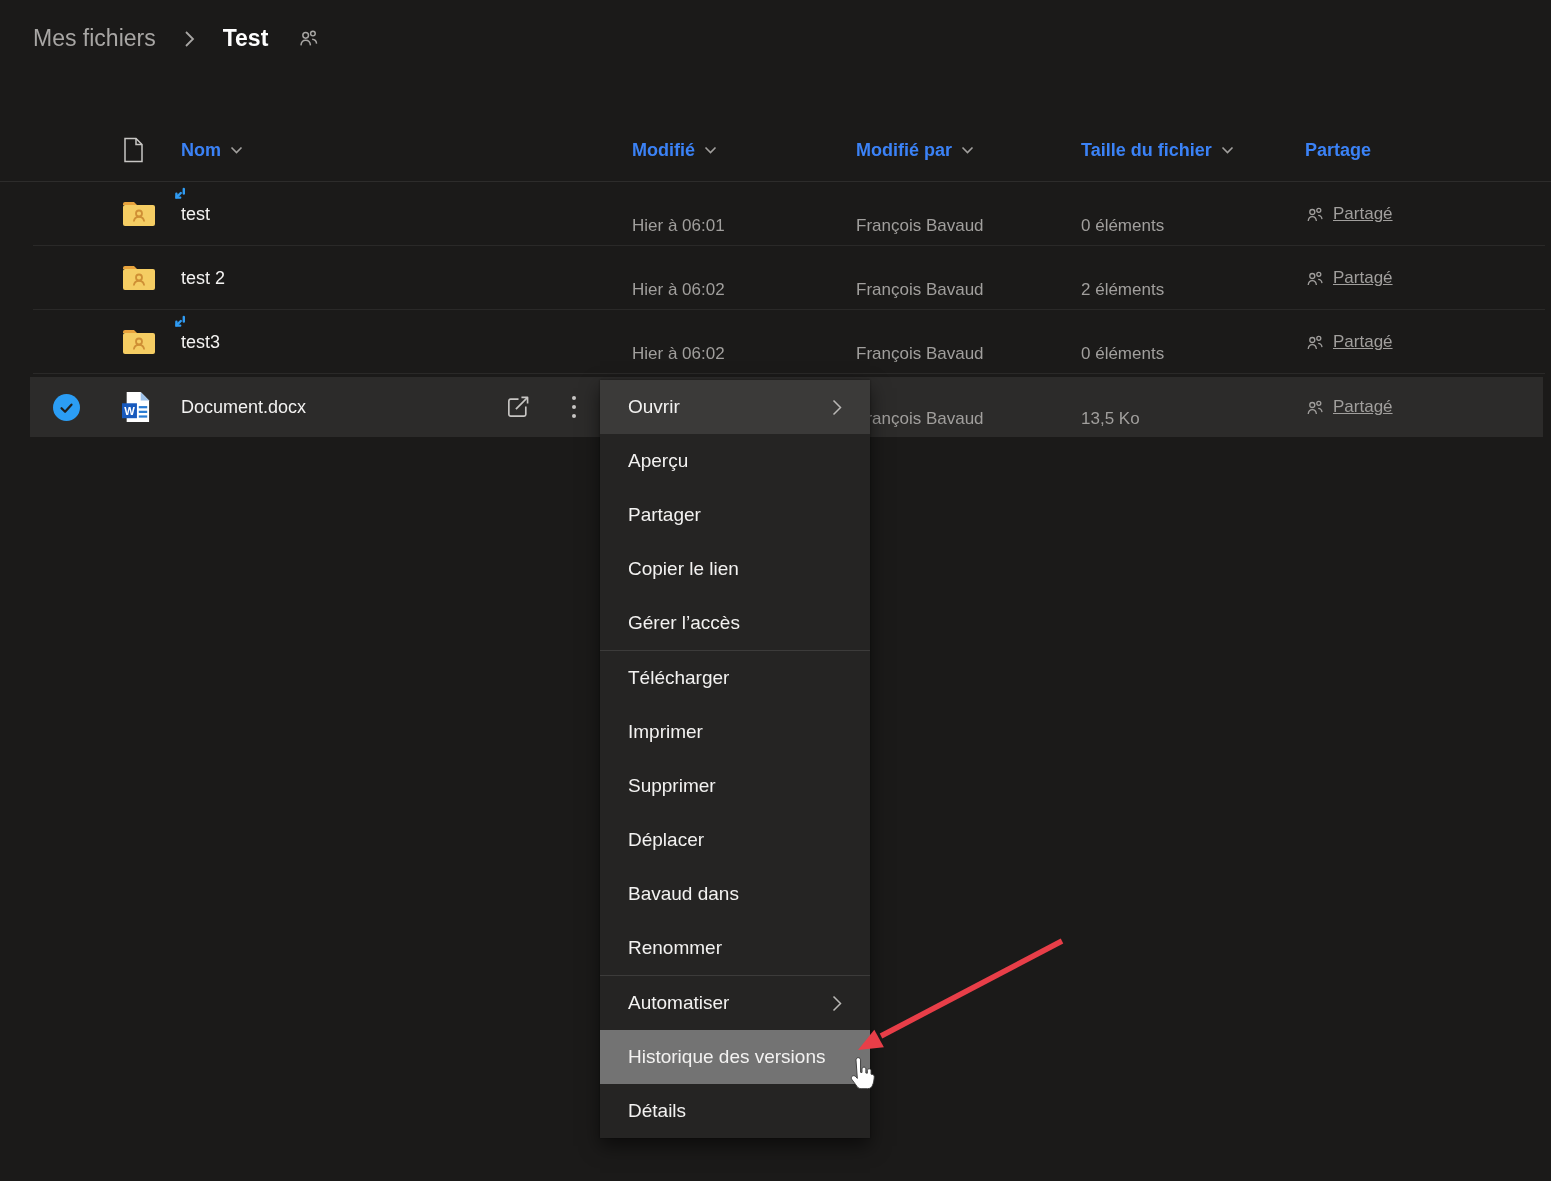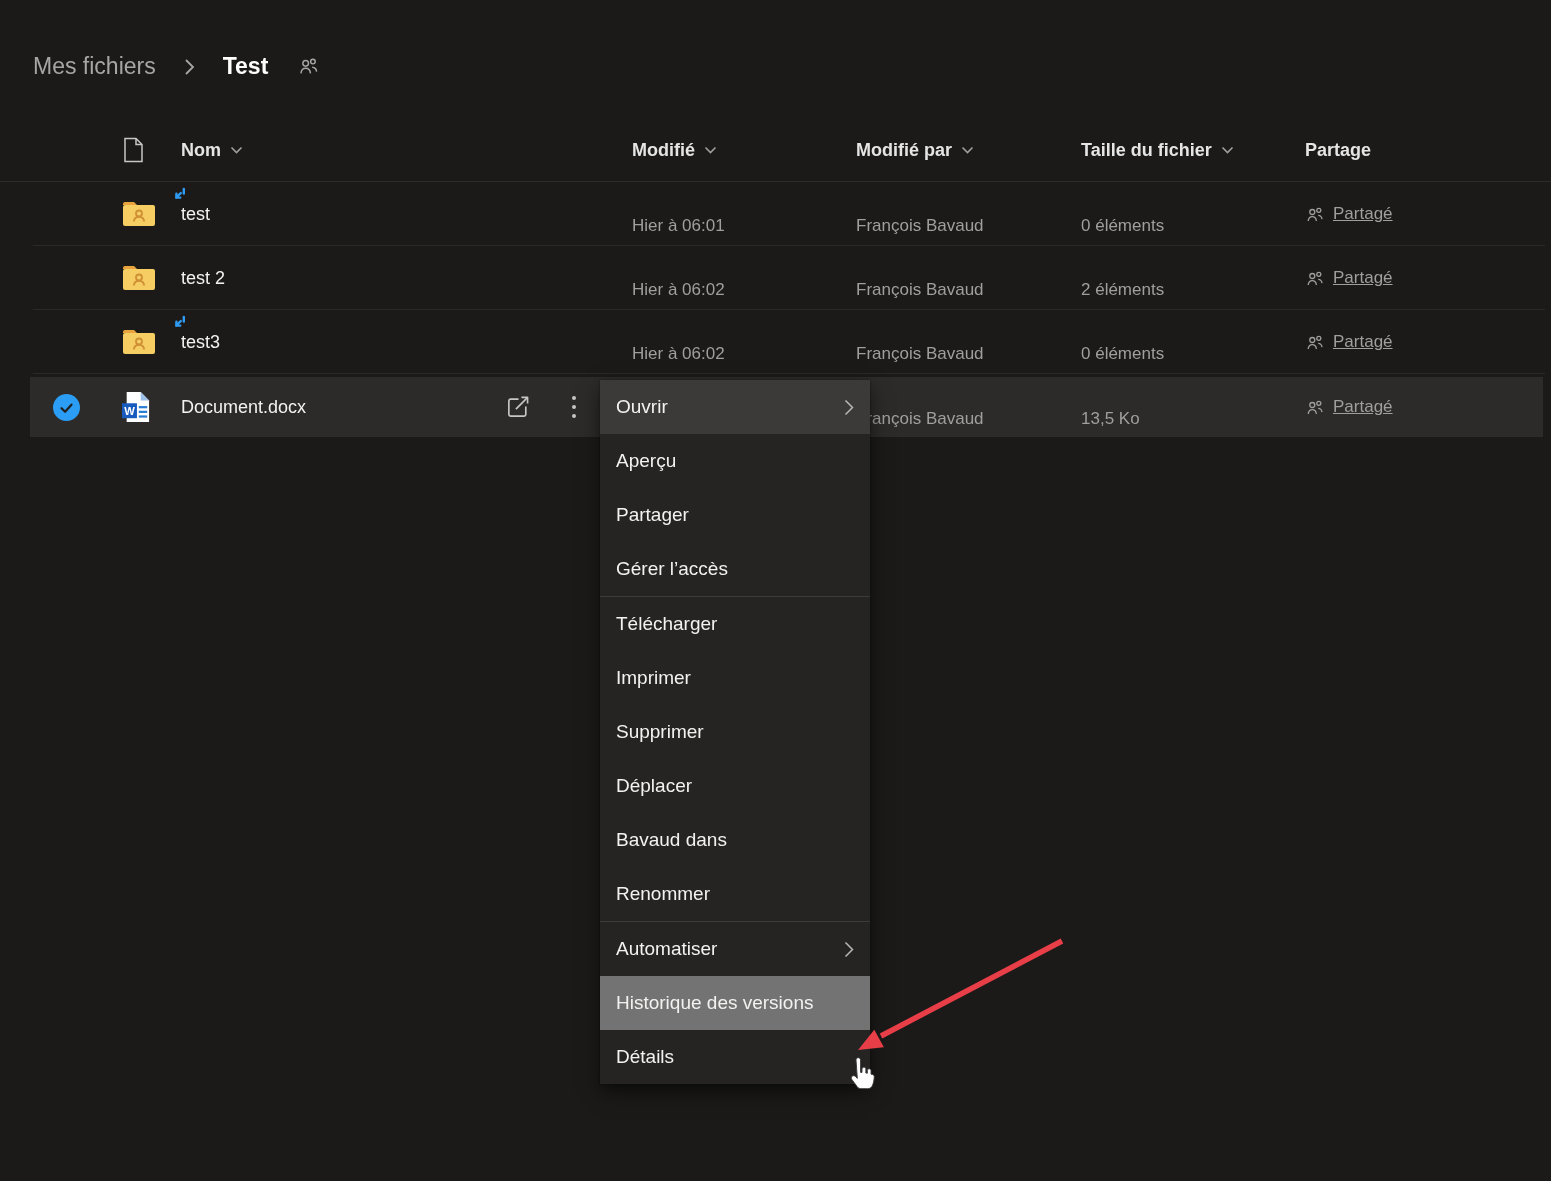--- a/index.html
+++ b/index.html
@@ -5,34 +5,34 @@
   * { margin:0; padding:0; box-sizing:border-box; }
   html,body { width:1551px; height:1181px; overflow:hidden; }
   body {
     background:#1b1a19;
     font-family:"Liberation Sans","DejaVu Sans",sans-serif;
     color:#f3f2f1;
     position:relative;
   }
 
   
-  .breadcrumb { position:absolute; top:52px; left:33px; display:flex; align-items:center; gap:28px;justify-content:space-between; }
+  .breadcrumb { position:absolute; top:24px; left:33px; display:flex; align-items:center; gap:28px;justify-content:space-between; }
   .crumb-parent { font-size:23px; color:#a8a6a4; font-weight:400; }
   .crumb-sep { display:flex; align-items:center; }
   .crumb-current { font-size:23px; color:#ffffff; font-weight:700; }
   .crumb-people { margin-left:2px; margin-top:4px; }
 
   
   .grid-cols {
     display:grid;
     grid-template-columns:103px 62px 467px 224px 225px 224px 1fr;
     align-items:center;
   }
   .table-header { position:absolute; top:118px; left:0; right:0; height:64px; }
-  .table-header .hcell { display:flex; align-items:center; gap:9px; font-size:18px; font-weight:700; color:#e5e5e5; }
+  .table-header .hcell { display:flex; align-items:center; gap:9px; font-size:18px; font-weight:700; color:#3b82f6; }
   .hcell.name-h { padding-left:16px; }
   .header-sep { position:absolute; left:0; right:0; top:181px; height:1px; background:#2d2c2b; }
   .htype { margin-left:20px; display:flex; }
 
   .rows { position:absolute; top:182px; left:0; right:0; }
   .file-row { position:relative; height:64px; }
   .file-row .sepline { position:absolute; left:33px; right:6px; bottom:0; height:1px; background:#2a2928; }
   .cell-icon { display:flex; margin-left:19px; }
   .cell-name { padding-left:16px; font-size:18px; color:#f3f2f1; display:flex; align-items:center; }
   .name-wrap { position:relative; display:inline-block; }
@@ -56,21 +56,21 @@
   .vdots i { width:4px; height:4px; border-radius:50%; background:#c8c6c4; }
 
   
   .context-menu {
     position:absolute; left:600px; top:380px; width:270px;
     background:#252423; z-index:20;
     box-shadow:0 8px 18px rgba(0,0,0,0.55), 0 0 2px rgba(0,0,0,0.4);
   }
   .menu-item {
     height:54px; display:flex; align-items:center;
-    padding:0 16px; font-size:19px; color:#f3f2f1; cursor:default;gap:24px;
+    padding:0 28px; font-size:19px; color:#f3f2f1; cursor:default;gap:24px;
   }
   .menu-item .mi-label { flex:0 0 auto; }
   .menu-item .mi-chev { margin-left:auto; display:flex; }
   .menu-item.hl-strong { background:#3b3a39; }
   .menu-item.hl { background:#737373; }
   .menu-sep { height:1px; background:#3c3b3a; }
 
   
   .overlay-svg { position:absolute; left:0; top:0; z-index:40; pointer-events:none; }
   .cursor-hand { position:absolute; left:844px; top:1056px; z-index:41; pointer-events:none; }
@@ -303,20 +303,23 @@
         </svg>
     </span>
   </div>
   <div class="menu-item">
       <span class="mi-label">Aperçu</span>
     </div>
   <div class="menu-item">
       <span class="mi-label">Partager</span>
     </div>
   <div class="menu-item">
+      <span class="mi-label">Copier le lien</span>
+    </div>
+  <div class="menu-item">
       <span class="mi-label">Gérer l’accès</span>
     </div>
   <div class="menu-sep"></div>
   <div class="menu-item">
       <span class="mi-label">Télécharger</span>
     </div>
   <div class="menu-item">
       <span class="mi-label">Imprimer</span>
     </div>
   <div class="menu-item">

